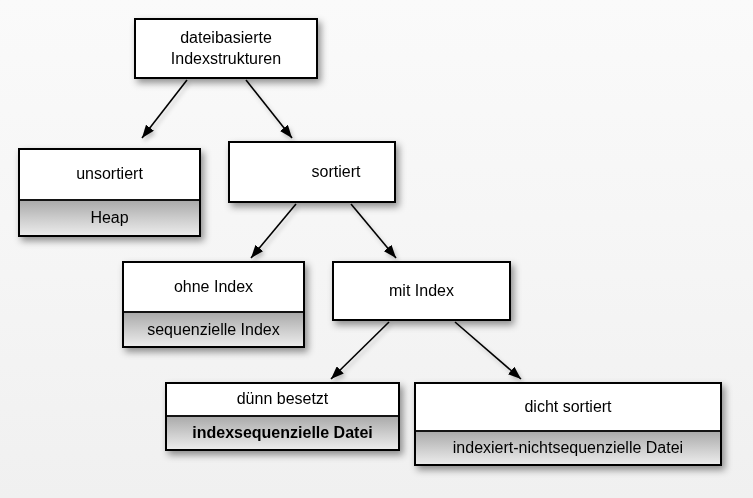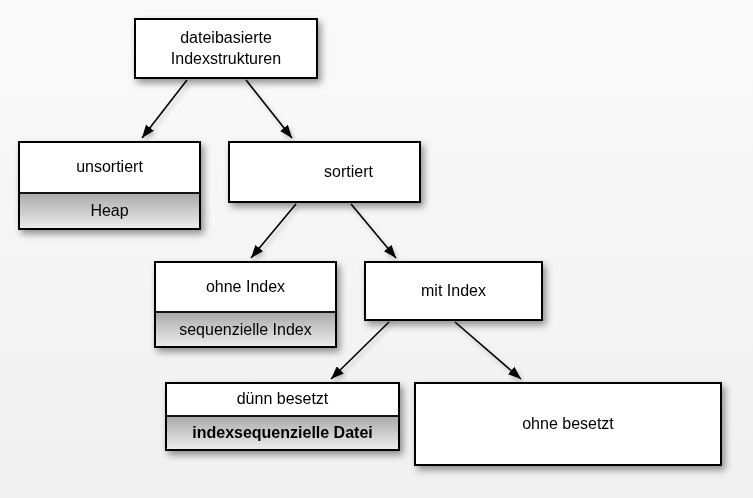--- a/index.html
+++ b/index.html
@@ -47,26 +47,26 @@
     background: linear-gradient(180deg, #ababab 0%, #cfcfcf 55%, #ebebeb 100%);
     display: flex;
     align-items: center;
     justify-content: center;
     text-align: center;
     font-size: 16px;
     padding: 0 20px;
   }
   
   .n-root       { left: 123px; top: 18px;  width: 184px; height: 61px; margin-left: 11px; }
-  .n-unsorted   { left: 18px;  top: 141px; width: 183px; height: 89px; }
+  .n-unsorted   { left: 18px;  top: 148px; width: 183px; height: 89px; }
   .n-unsorted .node-sub { height: 34px; }
-  .n-sorted     { left: 228px; top: 141px; width: 193px; height: 62px; padding-left: 48px; }
-  .n-no-index   { left: 122px; top: 261px; width: 183px; height: 87px; margin-left: 32px; }
+  .n-sorted     { left: 228px; top: 141px; width: 168px; height: 62px; padding-left: 48px; }
+  .n-no-index   { left: 122px; top: 261px; width: 183px; height: 87px; }
   .n-no-index .node-sub { height: 33px; }
-  .n-with-index { left: 332px; top: 261px; width: 179px; height: 60px; margin-left: 32px; }
+  .n-with-index { left: 332px; top: 261px; width: 179px; height: 60px; }
   .n-sparse     { left: 165px; top: 382px; width: 235px; height: 69px; }
   .n-sparse .node-sub { height: 32px; font-weight: bold; }
   .n-dense      { left: 414px; top: 382px; width: 308px; height: 84px; }
   .n-dense .node-sub { height: 32px; }
 </style>
 </head>
 <body>
 
 <div class="stage">
 
@@ -105,16 +105,17 @@
   <div class="node n-with-index">
     <div class="node-main">mit Index</div>
   </div>
 
   <div class="node n-sparse">
     <div class="node-main">dünn besetzt</div>
     <div class="node-sub">indexsequenzielle Datei</div>
   </div>
 
   <div class="node n-dense">
-    <div class="node-main">ohne besetzt</div>
+    <div class="node-main">dicht sortiert</div>
+    <div class="node-sub">indexiert-nichtsequenzielle Datei</div>
   </div>
 
 </div>
 
 </body></html>

